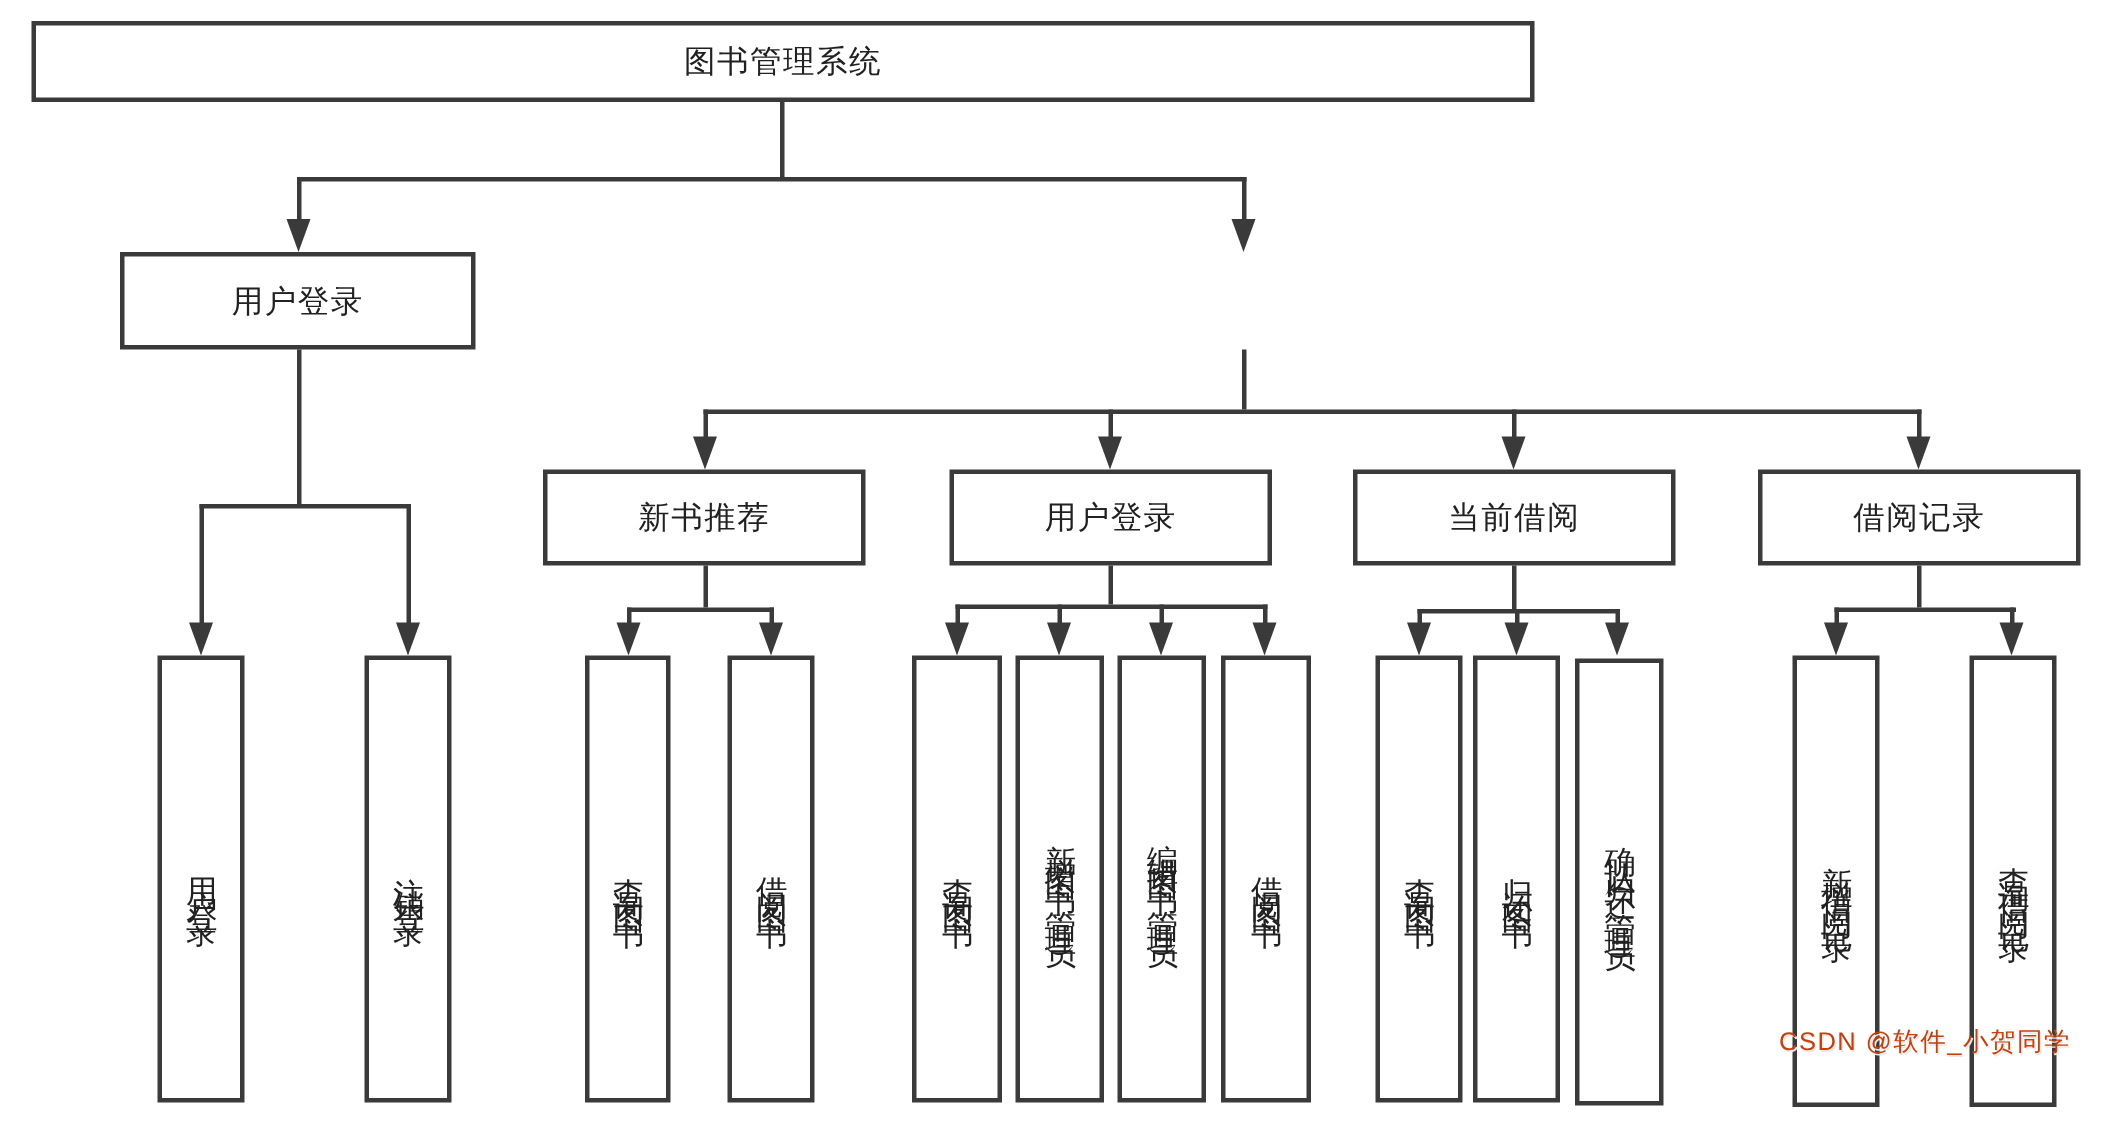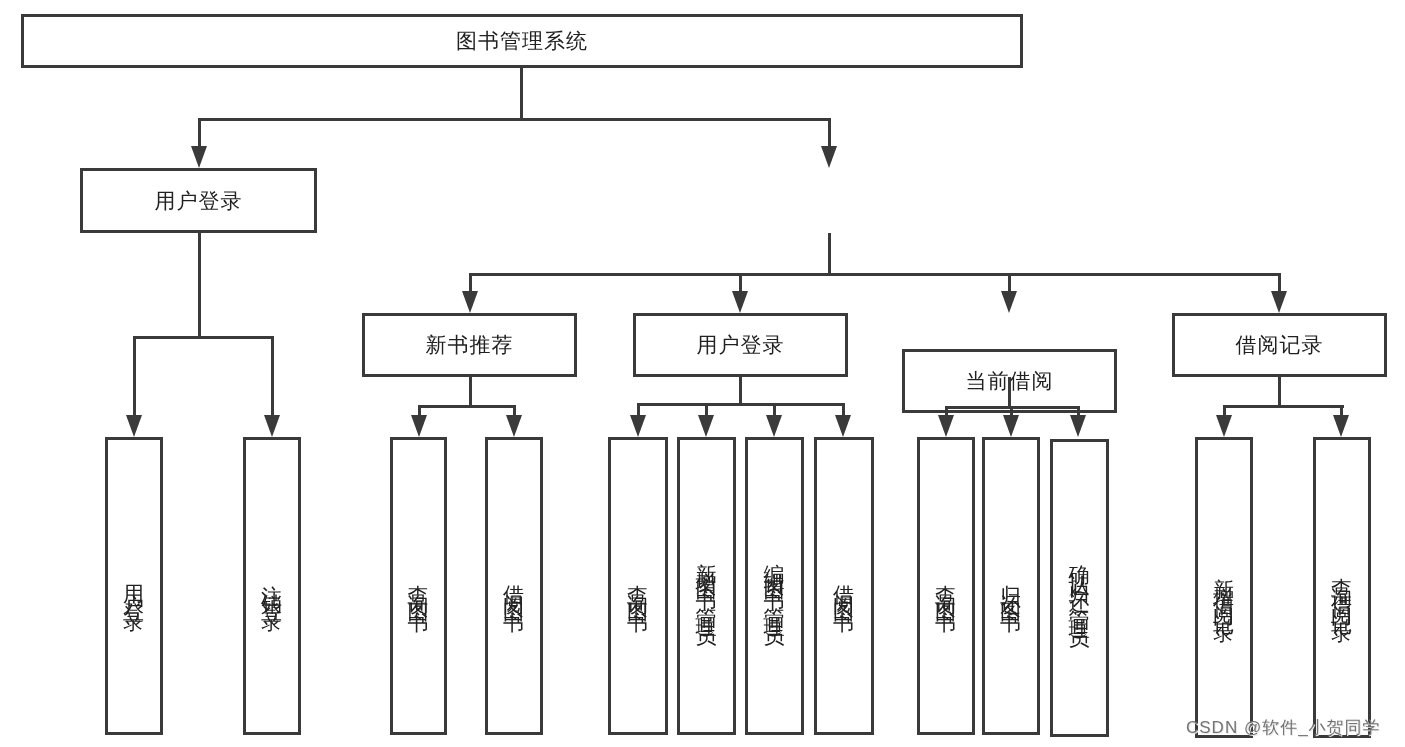--- a/index.html
+++ b/index.html
@@ -36,23 +36,23 @@
   }
   .arrow{
     position:absolute;
     width:0;height:0;
     border-left:8px solid transparent;
     border-right:8px solid transparent;
     border-top:22px solid #3a3a3a;
   }
   #watermark{
     position:absolute;
-    left:1186px;top:716px;
+    left:1186px;top:683px;
     font-size:17px;
-    color:#737373;
+    color:#c2410c;
     letter-spacing:1px;
     white-space:nowrap;
     text-shadow:1px 1px 0 #e8e8e8;
   }
 </style>
 </head>
 <body>
 
 <div id="stage">
 
@@ -88,21 +88,21 @@
   <div class="arrow" style="left:1001px;top:291px;"></div>
   <div class="vline" style="left:1278px;top:273px;width:3px;height:20px;"></div>
   <div class="arrow" style="left:1271px;top:291px;"></div>
 
   <div class="box" style="left:362px;top:313px;width:215px;height:64px;">
     <span>新书推荐</span>
   </div>
   <div class="box" style="left:633px;top:313px;width:215px;height:64px;">
     <span>用户登录</span>
   </div>
-  <div class="box" style="left:902px;top:313px;width:215px;height:64px;margin-top:36px;">
+  <div class="box" style="left:902px;top:313px;width:215px;height:64px;">
     <span>当前借阅</span>
   </div>
   <div class="box" style="left:1172px;top:313px;width:215px;height:64px;">
     <span>借阅记录</span>
   </div>
 
   <div class="vline" style="left:469px;top:377px;width:3px;height:28px;"></div>
   <div class="hline" style="left:418px;top:405px;width:98px;height:3px;"></div>
   <div class="vline" style="left:418px;top:405px;width:3px;height:16px;"></div>
   <div class="arrow" style="left:411px;top:415px;"></div>

